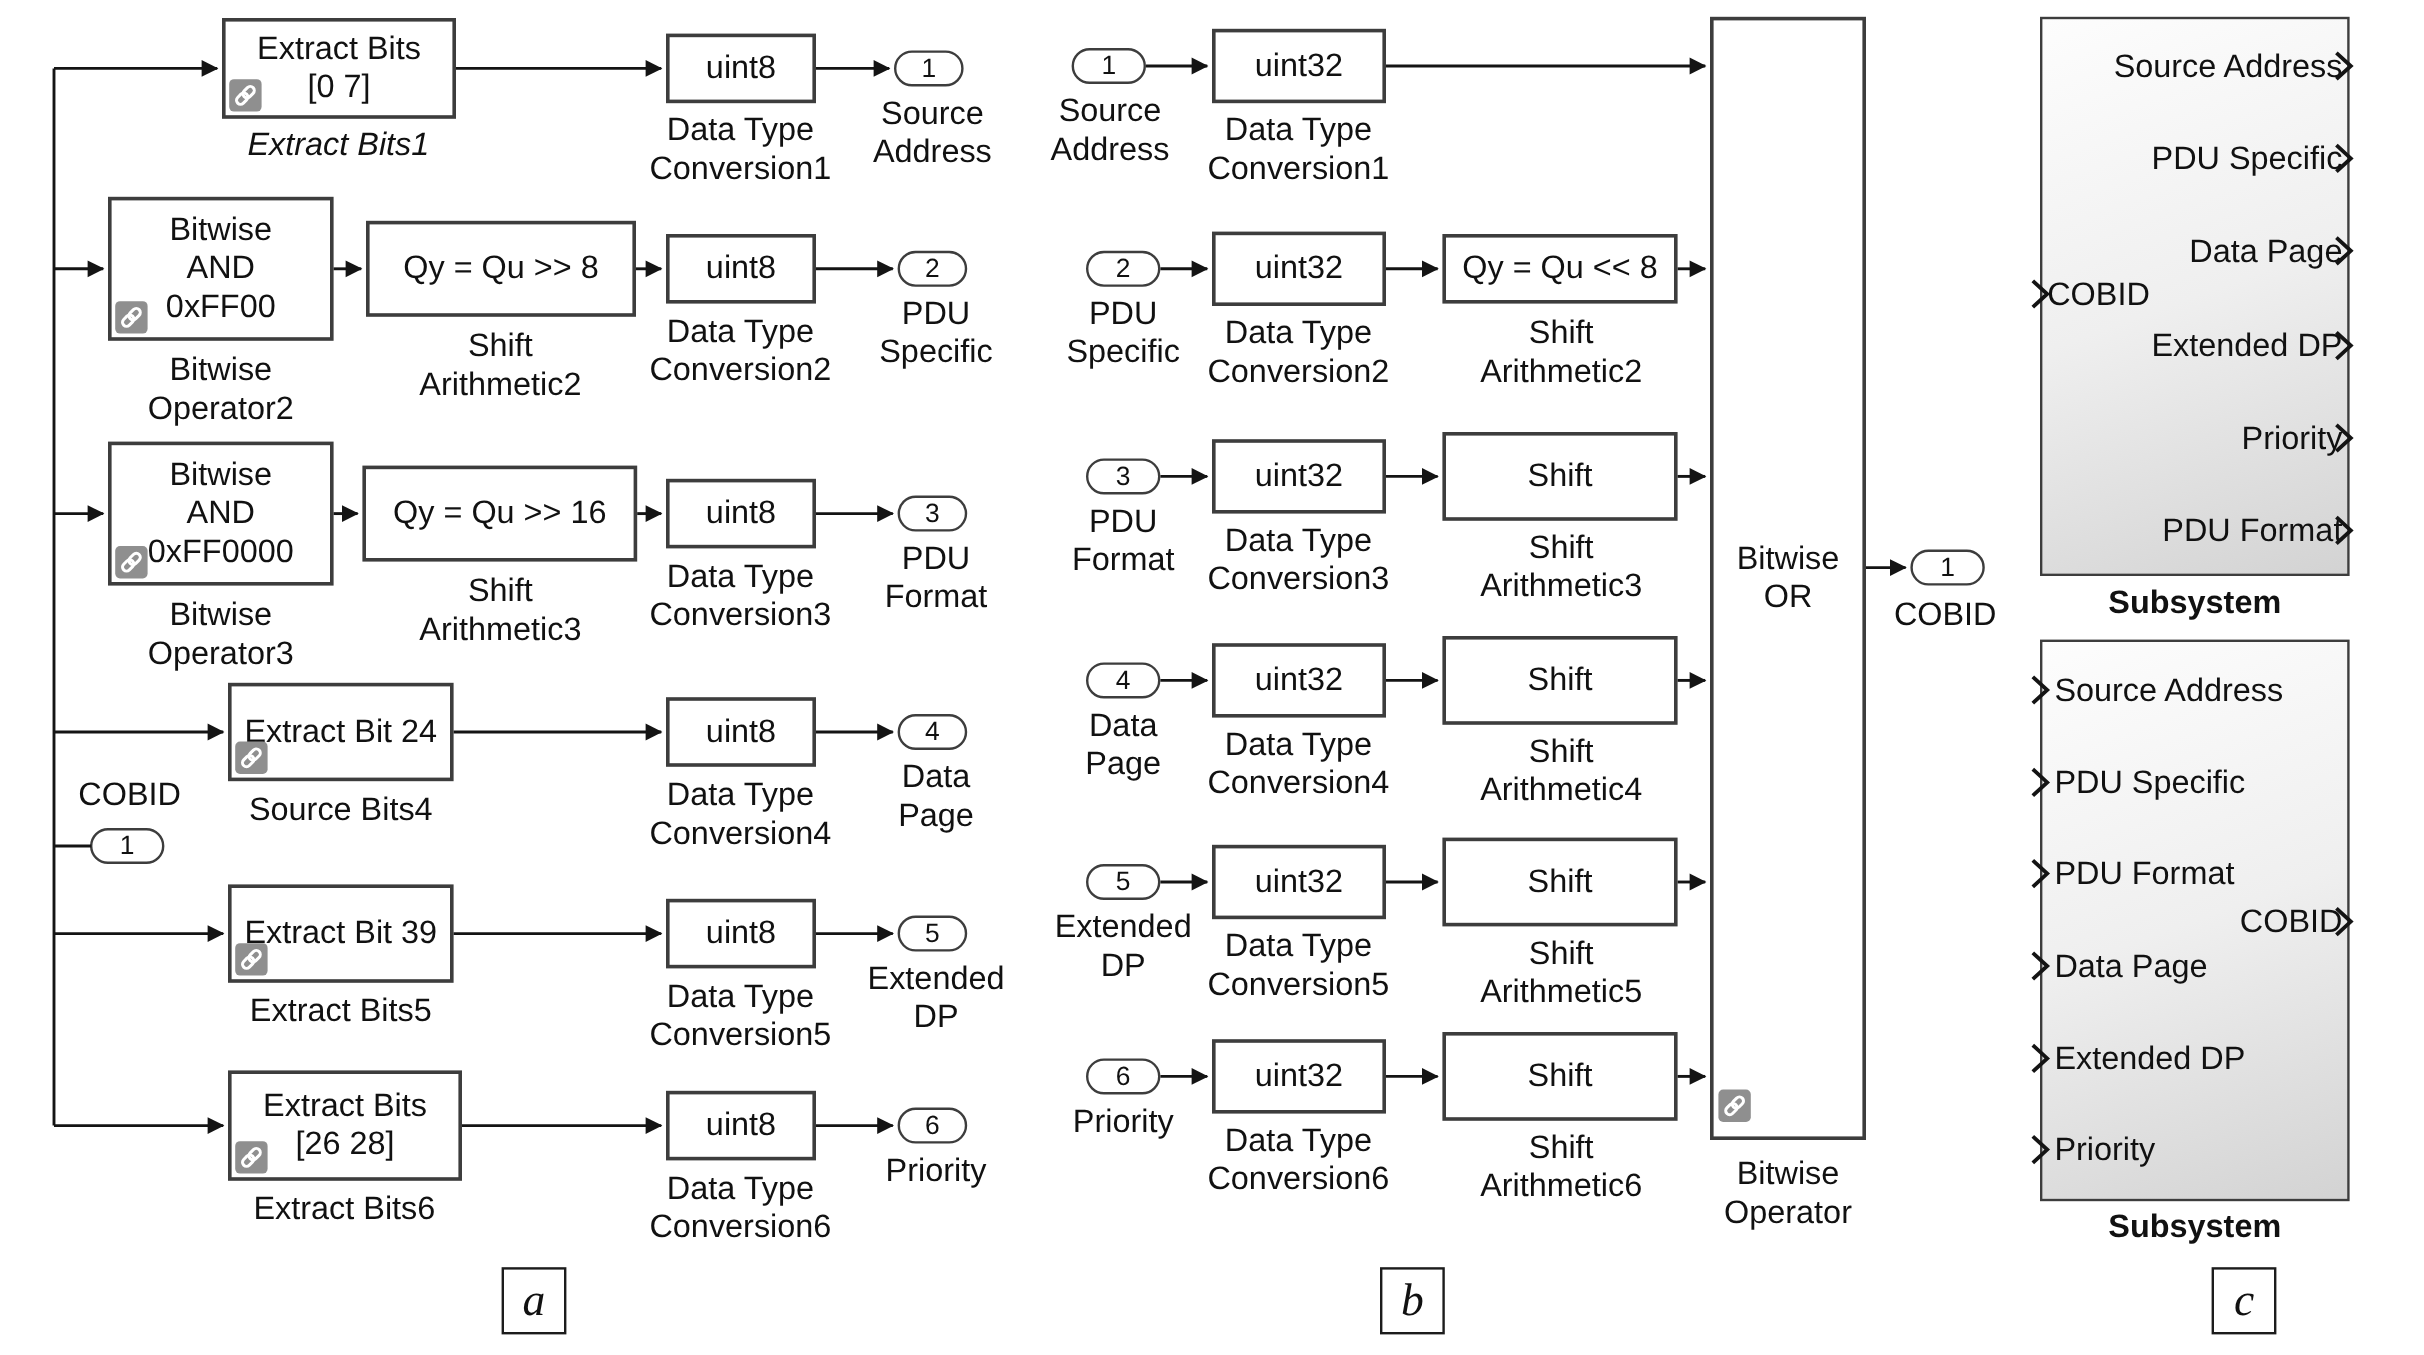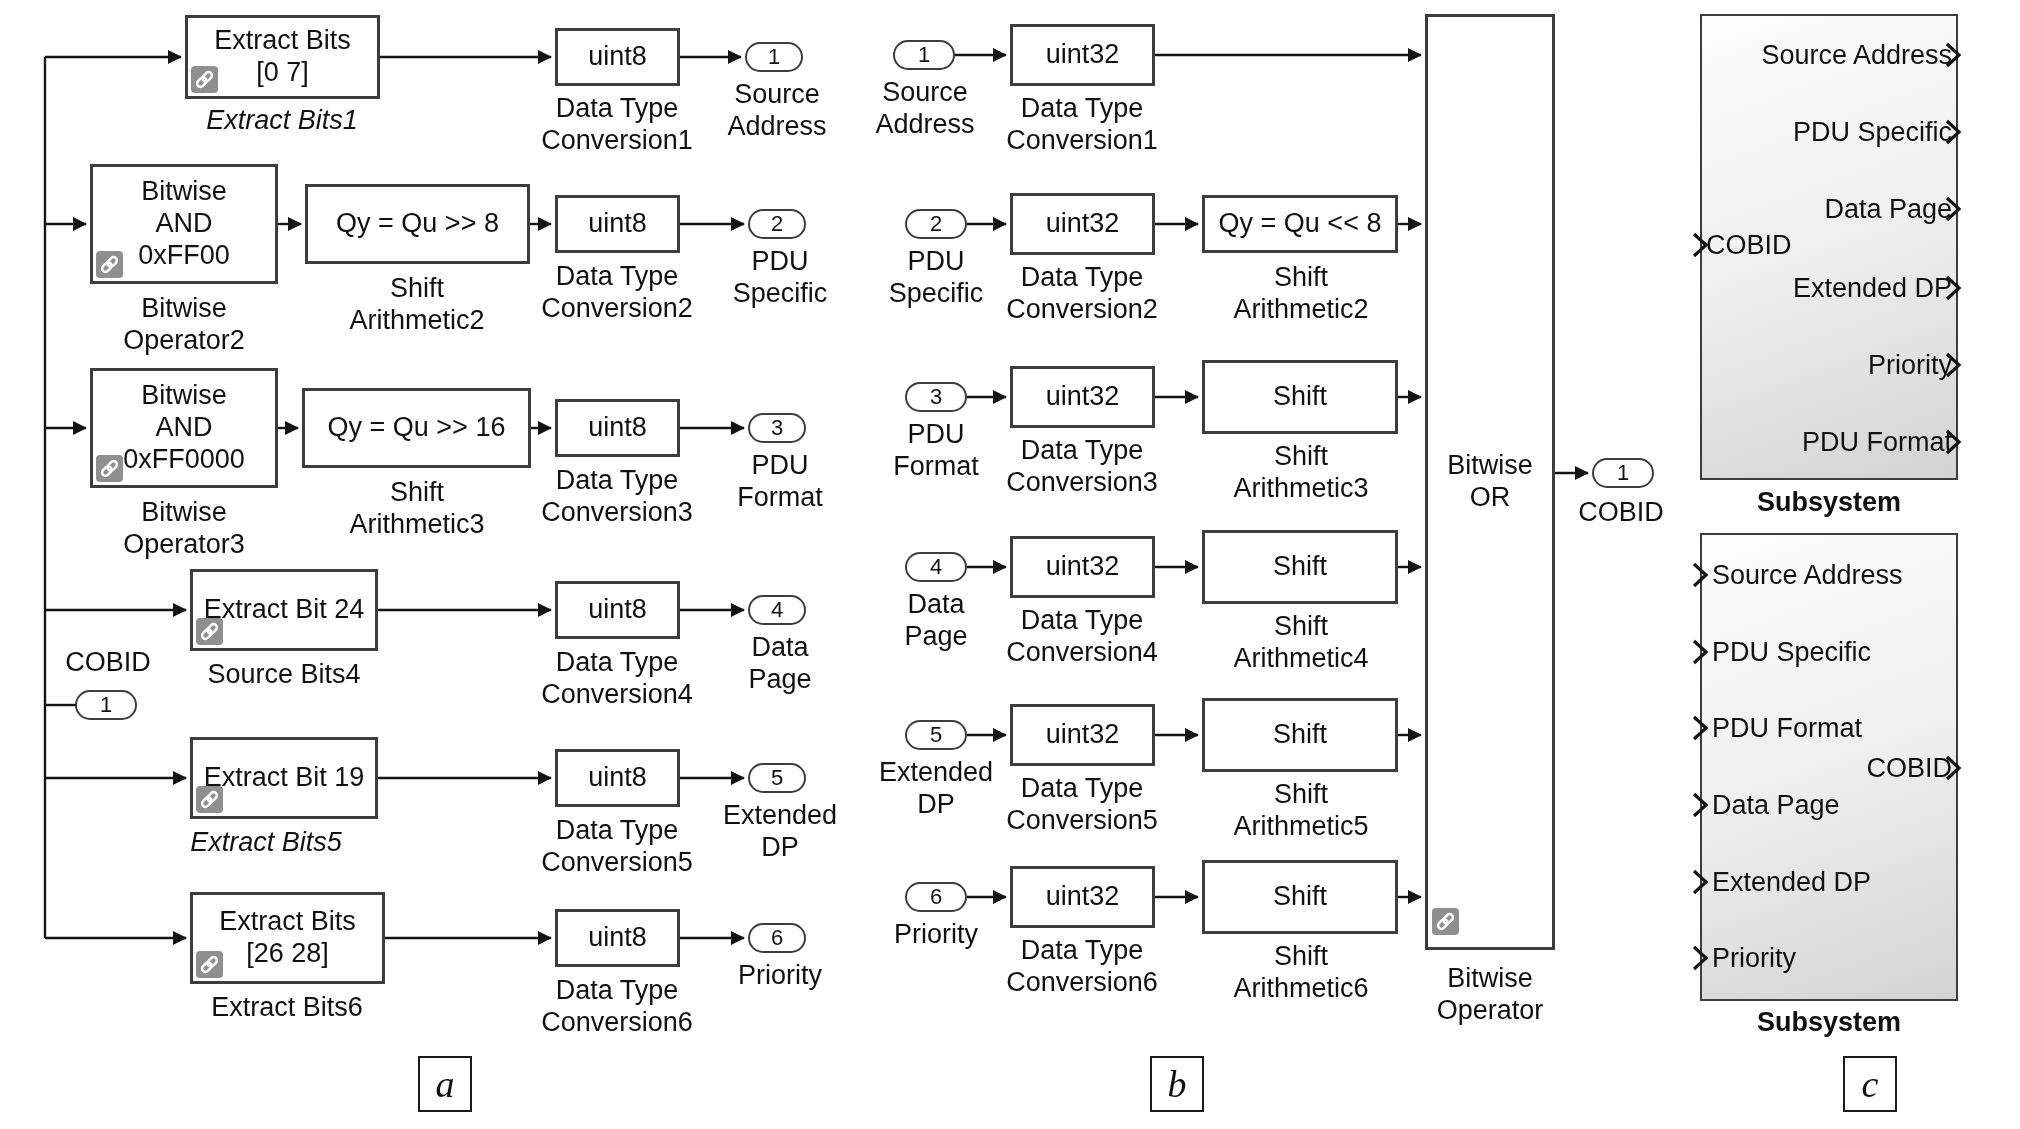--- a/index.html
+++ b/index.html
@@ -148,29 +148,29 @@
     </div>
     <div class="cap" style="left:492px;top:646px;width:250px;">Data Type
 Conversion4</div>
     <div class="oval" style="left:748px;top:595px;width:58px;height:30px;">
       <span>4</span>
     </div>
     <div class="cap" style="left:675px;top:631px;width:210px;">Data
 Page</div>
 
     <div class="blk" style="left:190px;top:737px;width:188px;height:82px;">
-      <span>Extract Bit 19</span>
-      <span class="linkicon"><svg viewBox="0 0 24 24">
-            <g transform="rotate(-45 12 12)" fill="none" stroke="#ffffff" stroke-width="2.6">
-              <rect x="2.5" y="8.5" width="11" height="7" rx="3.5"></rect>
-              <rect x="10.5" y="8.5" width="11" height="7" rx="3.5"></rect>
-            </g>
-          </svg></span>
-    </div>
-    <div class="cap" style="left:141px;top:826px;width:250px;font-style:italic;">Extract Bits5</div>
+      <span>Extract Bit 39</span>
+      <span class="linkicon"><svg viewBox="0 0 24 24">
+            <g transform="rotate(-45 12 12)" fill="none" stroke="#ffffff" stroke-width="2.6">
+              <rect x="2.5" y="8.5" width="11" height="7" rx="3.5"></rect>
+              <rect x="10.5" y="8.5" width="11" height="7" rx="3.5"></rect>
+            </g>
+          </svg></span>
+    </div>
+    <div class="cap" style="left:159px;top:826px;width:250px;">Extract Bits5</div>
     <div class="blk" style="left:555px;top:749px;width:125px;height:58px;">
       <span>uint8</span>
     </div>
     <div class="cap" style="left:492px;top:814px;width:250px;">Data Type
 Conversion5</div>
     <div class="oval" style="left:748px;top:763px;width:58px;height:30px;">
       <span>5</span>
     </div>
     <div class="cap" style="left:675px;top:799px;width:210px;">Extended
 DP</div>

